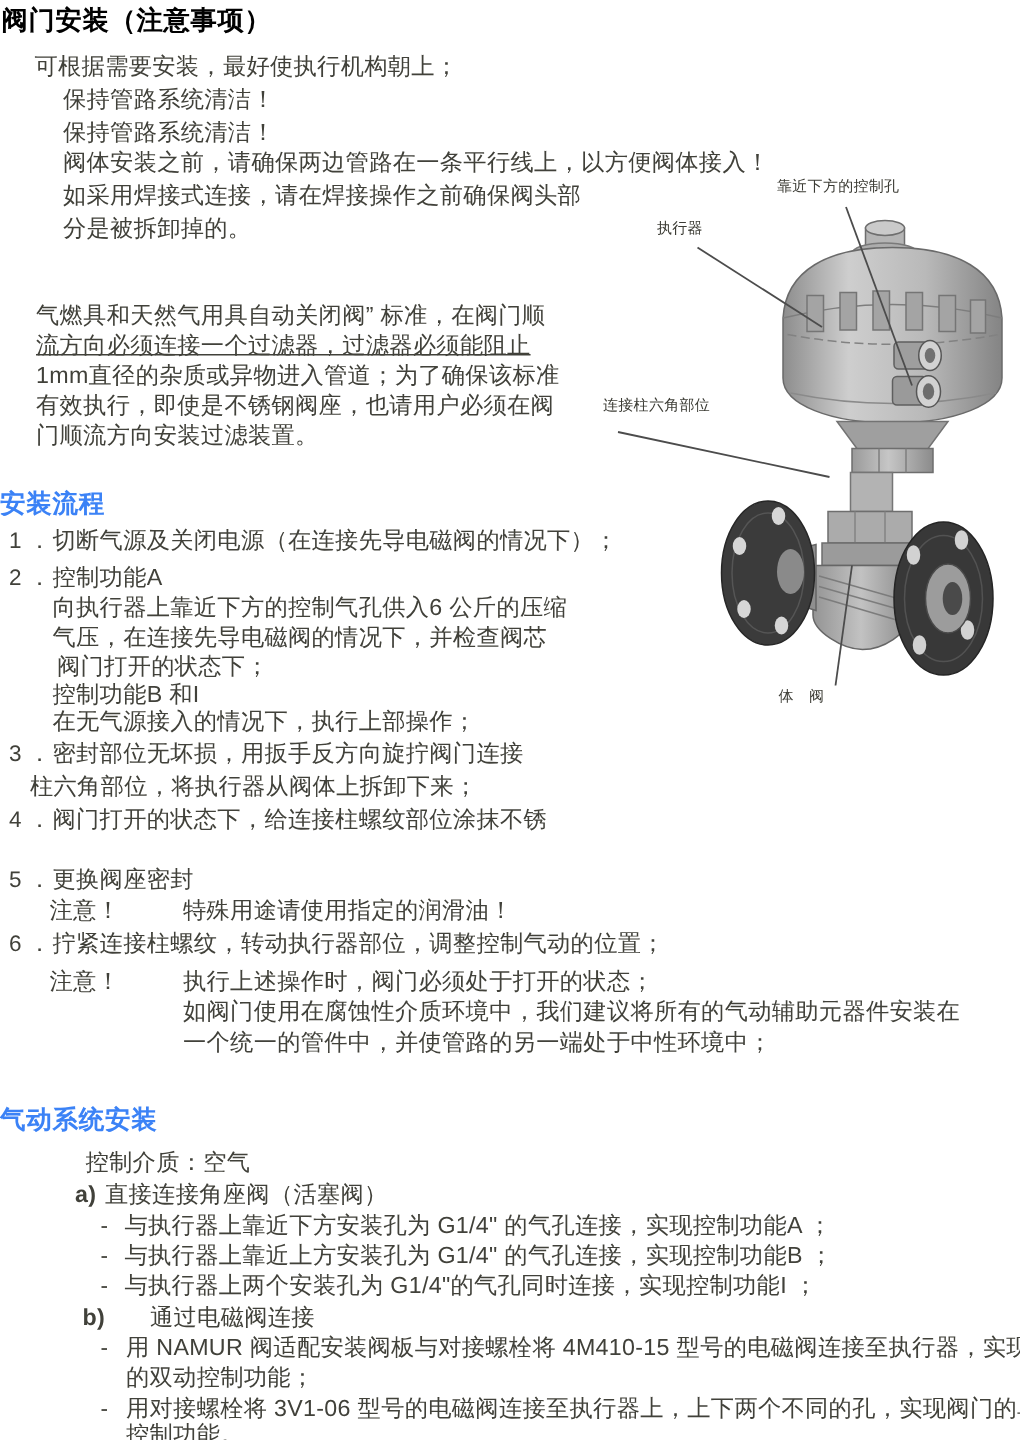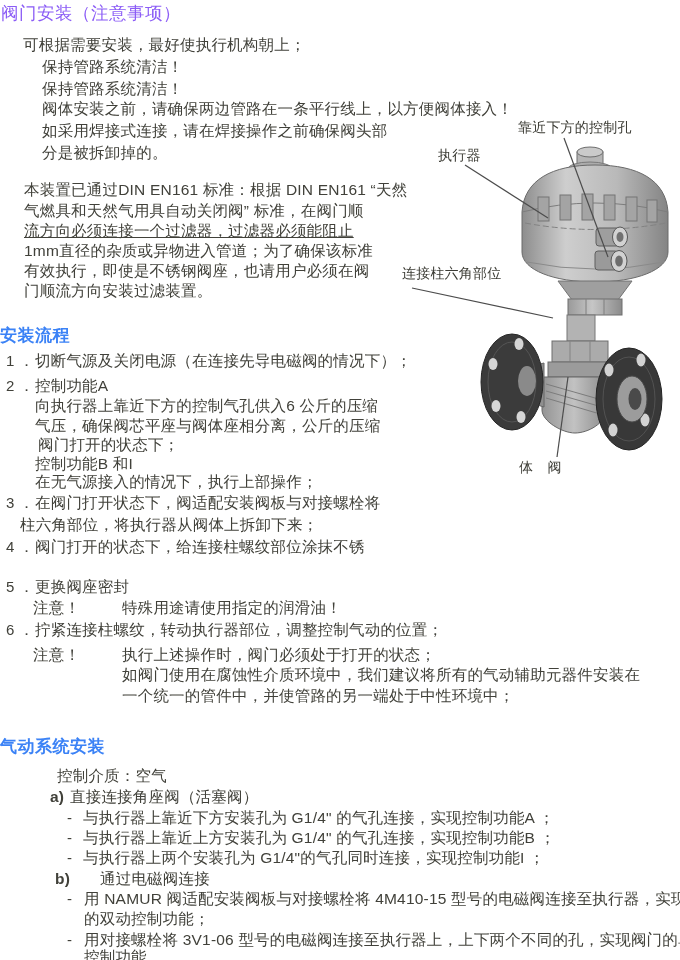--- a/index.html
+++ b/index.html
@@ -1,64 +1,63 @@
 <!DOCTYPE html>
 <html><head>
 <meta charset="utf-8">
 <style>
   html,body{margin:0;padding:0;background:#e8e8e8;}
   #page{
     position:relative;width:680px;height:960px;background:#ffffff;
     font-family:"Liberation Sans",sans-serif;color:#41413a;overflow:hidden;
   }
   .t{position:absolute;white-space:nowrap;font-size:15.5px;line-height:1.2;letter-spacing:0.2px;}
-  .title{font-size:17.5px;font-weight:normal;color:#8b5cf6;letter-spacing:0.5px;}
+  .title{font-size:17.5px;font-weight:bold;color:#000000;letter-spacing:0.5px;}
   .h2{font-size:17px;font-weight:bold;color:#3b82f6;letter-spacing:0.5px;}
   .num{font-size:15px;}
-  .lbl{font-size:14px;color:#3c3c35;}
+  .lbl{font-size:10px;color:#3c3c35;}
   .bold{font-weight:bold;}
   .dash{font-size:15px;}
   svg{position:absolute;left:390px;top:110px;}
 </style>
 </head>
 <body>
 
 <div id="page">
 
   <div class="t title" style="left:1px;top:3px;">阀门安装（注意事项）</div>
 
   <div class="t" style="left:23px;top:36px;">可根据需要安装，最好使执行机构朝上；</div>
   <div class="t" style="left:42px;top:58px;">保持管路系统清洁！</div>
   <div class="t" style="left:42px;top:80px;">保持管路系统清洁！</div>
   <div class="t" style="left:42px;top:100px;">阀体安装之前，请确保两边管路在一条平行线上，以方便阀体接入！</div>
   <div class="t" style="left:42px;top:122px;">如采用焊接式连接，请在焊接操作之前确保阀头部</div>
   <div class="t" style="left:42px;top:144px;">分是被拆卸掉的。</div>
 
-  <div class="t" style="left:24px;top:181px;">本装置已通过DIN EN161 标准：根据 DIN EN161 “天然</div>
   <div class="t" style="left:24px;top:202px;">气燃具和天然气用具自动关闭阀” 标准，在阀门顺</div>
   <div class="t" style="left:24px;top:222px;text-decoration:underline;">流方向必须连接一个过滤器，过滤器必须能阻止</div>
   <div class="t" style="left:24px;top:242px;">1mm直径的杂质或异物进入管道；为了确保该标准</div>
   <div class="t" style="left:24px;top:282px;">门顺流方向安装过滤装置。</div>
   <div class="t" style="left:24px;top:262px;">有效执行，即使是不锈钢阀座，也请用户必须在阀</div>
 
   <div class="t h2" style="left:0px;top:326px;">安装流程</div>
 
   <div class="t num" style="left:6px;top:352px;">1 ．</div>
   <div class="t" style="left:35px;top:352px;">切断气源及关闭电源（在连接先导电磁阀的情况下）；</div>
 
   <div class="t num" style="left:6px;top:377px;">2 ．</div>
   <div class="t" style="left:35px;top:377px;">控制功能A</div>
   <div class="t" style="left:35px;top:397px;">向执行器上靠近下方的控制气孔供入6 公斤的压缩</div>
-  <div class="t" style="left:35px;top:417px;">气压，确保阀芯平座与阀体座相分离，公斤的压缩</div>
+  <div class="t" style="left:35px;top:417px;">气压，在连接先导电磁阀的情况下，并检查阀芯</div>
   <div class="t" style="left:38px;top:436px;">阀门打开的状态下；</div>
   <div class="t" style="left:35px;top:455px;">控制功能B 和I</div>
   <div class="t" style="left:35px;top:473px;">在无气源接入的情况下，执行上部操作；</div>
 
   <div class="t num" style="left:6px;top:494px;">3 ．</div>
-  <div class="t" style="left:35px;top:494px;">在阀门打开状态下，阀适配安装阀板与对接螺栓将</div>
+  <div class="t" style="left:35px;top:494px;">密封部位无坏损，用扳手反方向旋拧阀门连接</div>
   <div class="t" style="left:20px;top:516px;">柱六角部位，将执行器从阀体上拆卸下来；</div>
 
   <div class="t num" style="left:6px;top:538px;">4 ．</div>
   <div class="t" style="left:35px;top:538px;">阀门打开的状态下，给连接柱螺纹部位涂抹不锈</div>
 
   <div class="t num" style="left:6px;top:578px;">5 ．</div>
   <div class="t" style="left:35px;top:578px;">更换阀座密封</div>
   <div class="t" style="left:33px;top:599px;">注意！</div>
   <div class="t" style="left:122px;top:599px;">特殊用途请使用指定的润滑油！</div>
 

